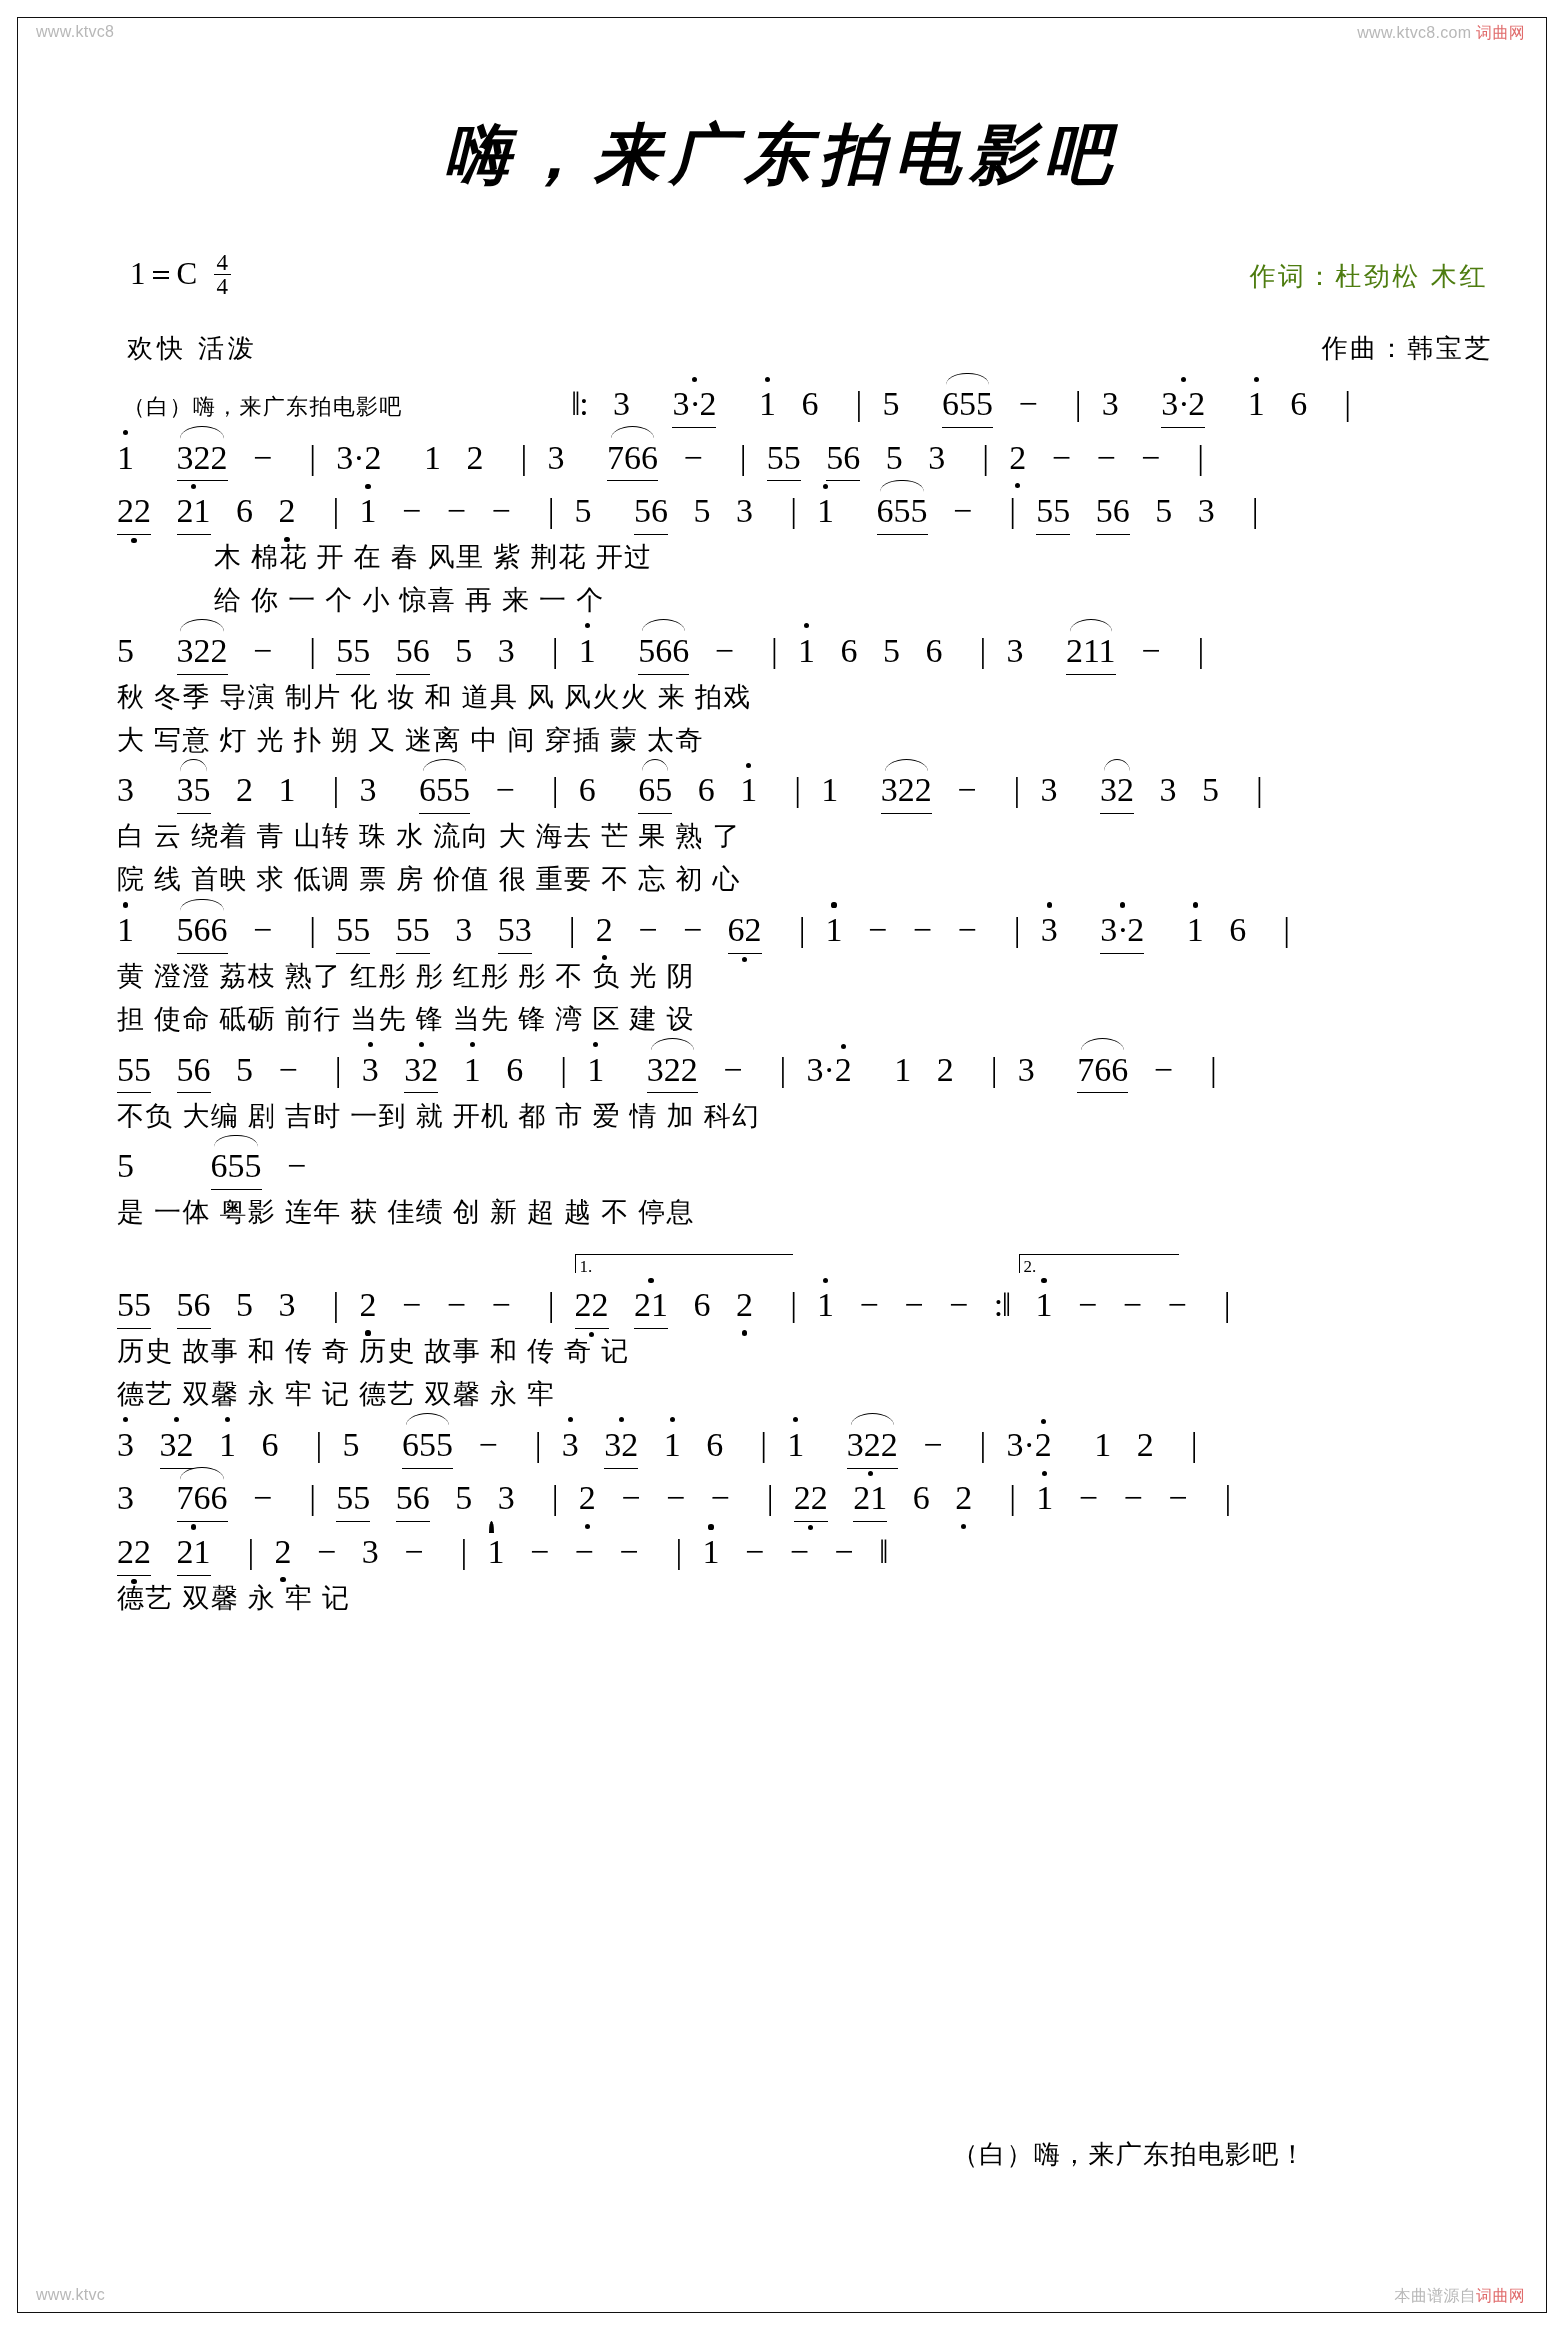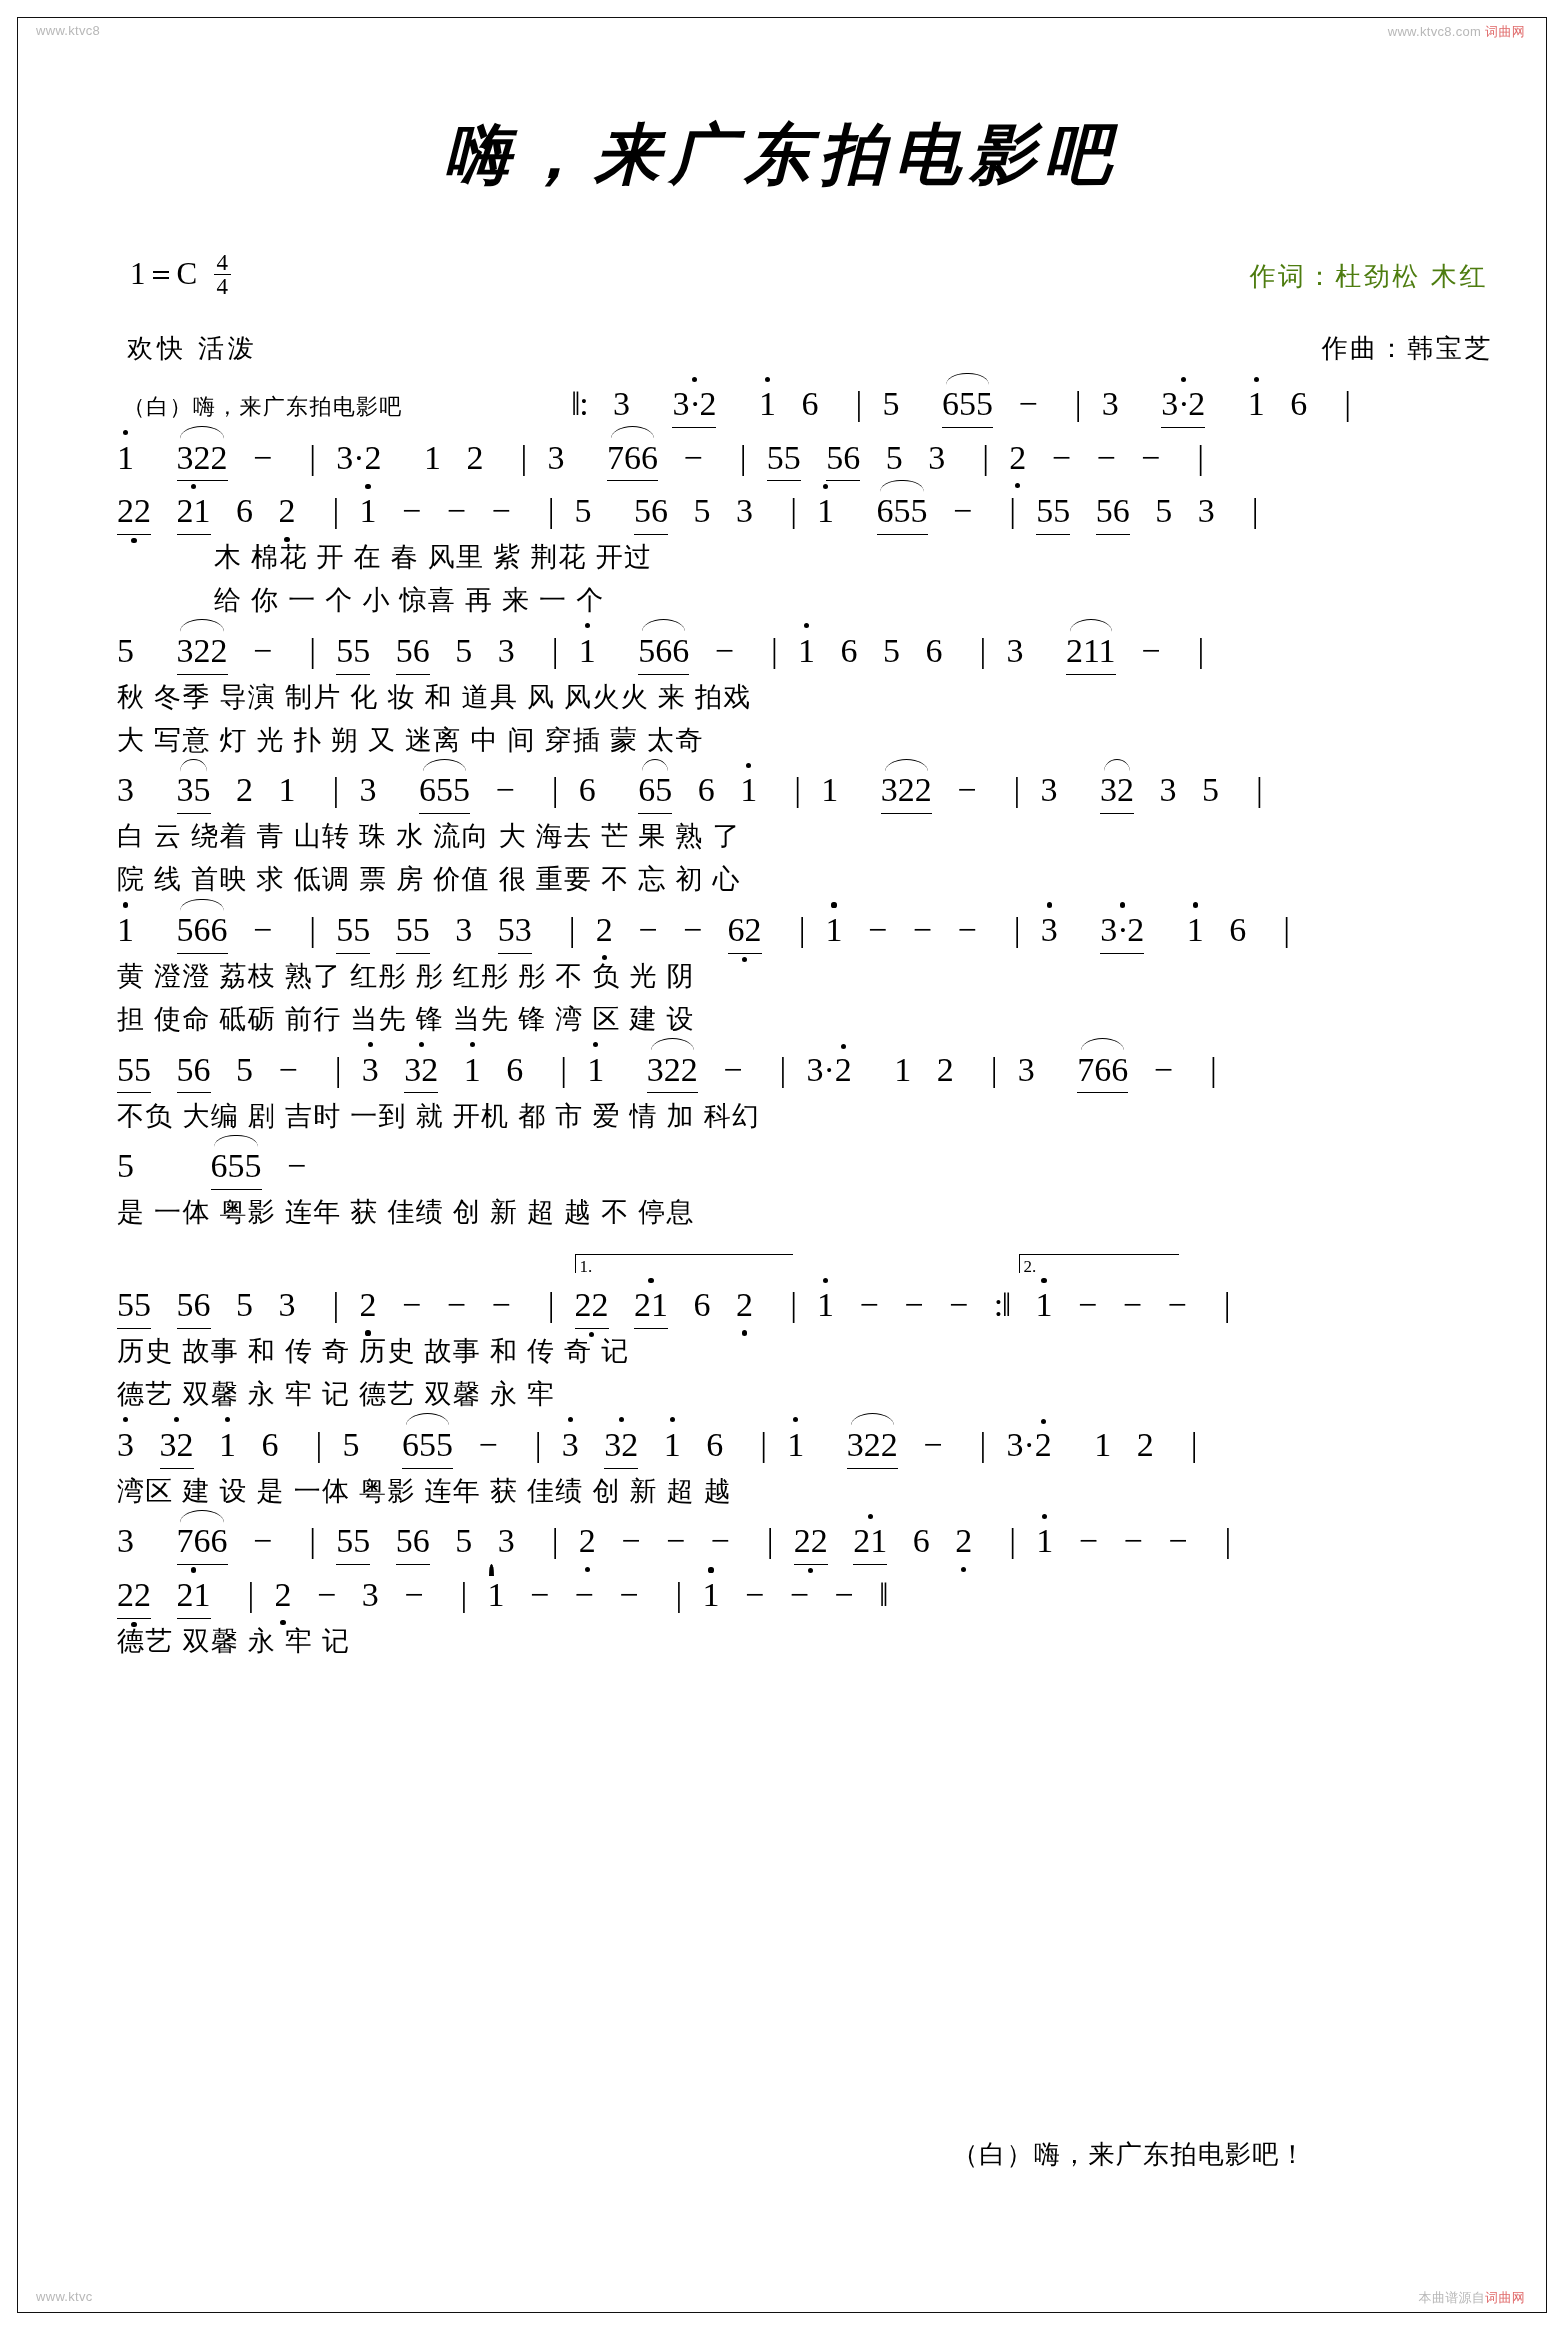--- a/index.html
+++ b/index.html
@@ -22,21 +22,21 @@
     position: absolute;
     left: 17px;
     top: 17px;
     right: 17px;
     bottom: 17px;
     border: 1.9px solid #111;
     box-sizing: border-box;
   }
   .wm {
     position: absolute;
-    font-size: 13px;
+    font-size: 16px;
     color: #b8b8b8;
     letter-spacing: 0.3px;
     white-space: nowrap;
   }
   .wm-tl { left: 36px; top: 23px; }
   .wm-tr { right: 39px; top: 23px; color: #e06b6b; }
   .wm-tr .grey { color: #b8b8b8; }
   .wm-bl { left: 36px; bottom: 26px; }
   .wm-br { right: 39px; bottom: 23px; }
   .wm-br .red { color: #e06b6b; }
@@ -498,21 +498,20 @@
         <span class="bar">|</span>
         <span class="tok dotover">1</span><span class="sp-l"></span>
         <span class="tok u slur">322</span><span class="sp"></span>
         <span class="tok">−</span><span class="sp"></span>
         <span class="bar">|</span>
         <span class="tok">3·<span class="dotover">2</span></span><span class="sp-l"></span>
         <span class="tok">1</span><span class="sp"></span>
         <span class="tok">2</span><span class="sp"></span>
         <span class="bar">|</span>
       </div>
-      <div class="lyricline">湾区  建 设 是 一体    粤影  连年 获 佳绩     创 新 超 越</div>
     </div>
 
     <div class="sys">
       <div class="staffline">
         <span class="tok">3</span><span class="sp-l"></span>
         <span class="tok u slur">766</span><span class="sp"></span>
         <span class="tok">−</span><span class="sp"></span>
         <span class="bar">|</span>
         <span class="tok u">55</span><span class="sp"></span>
         <span class="tok u">56</span><span class="sp"></span>

